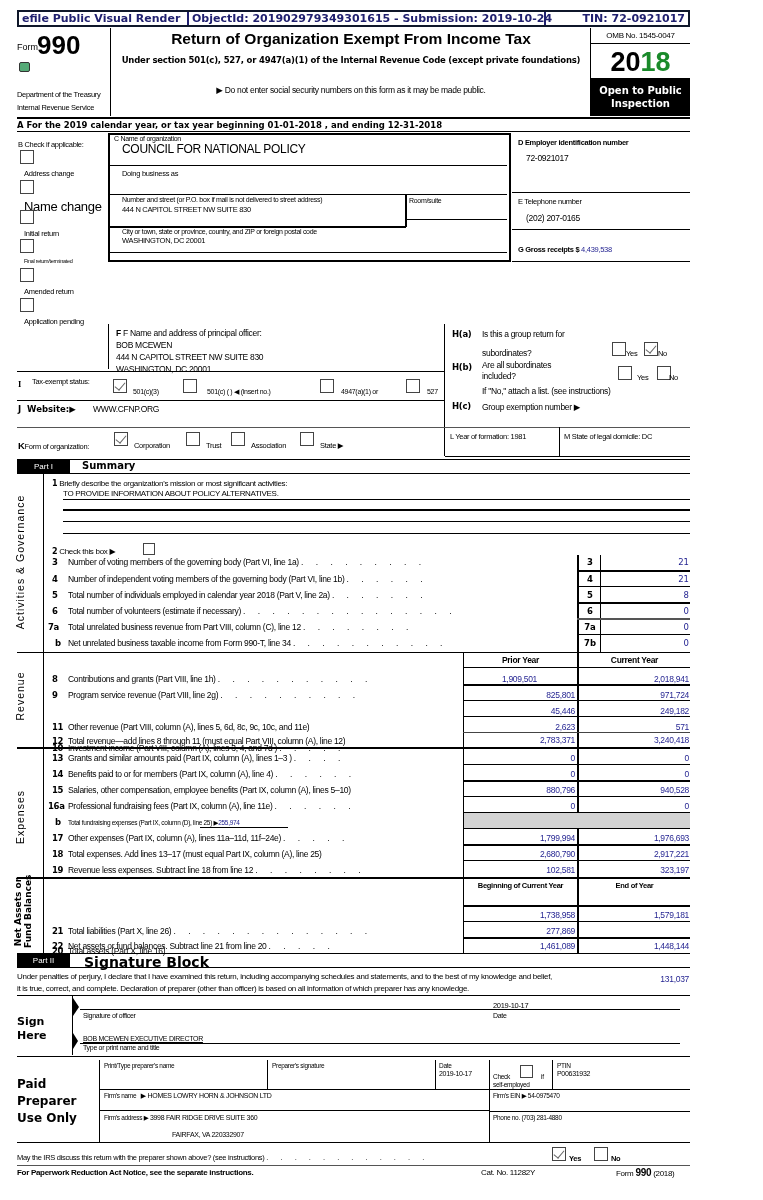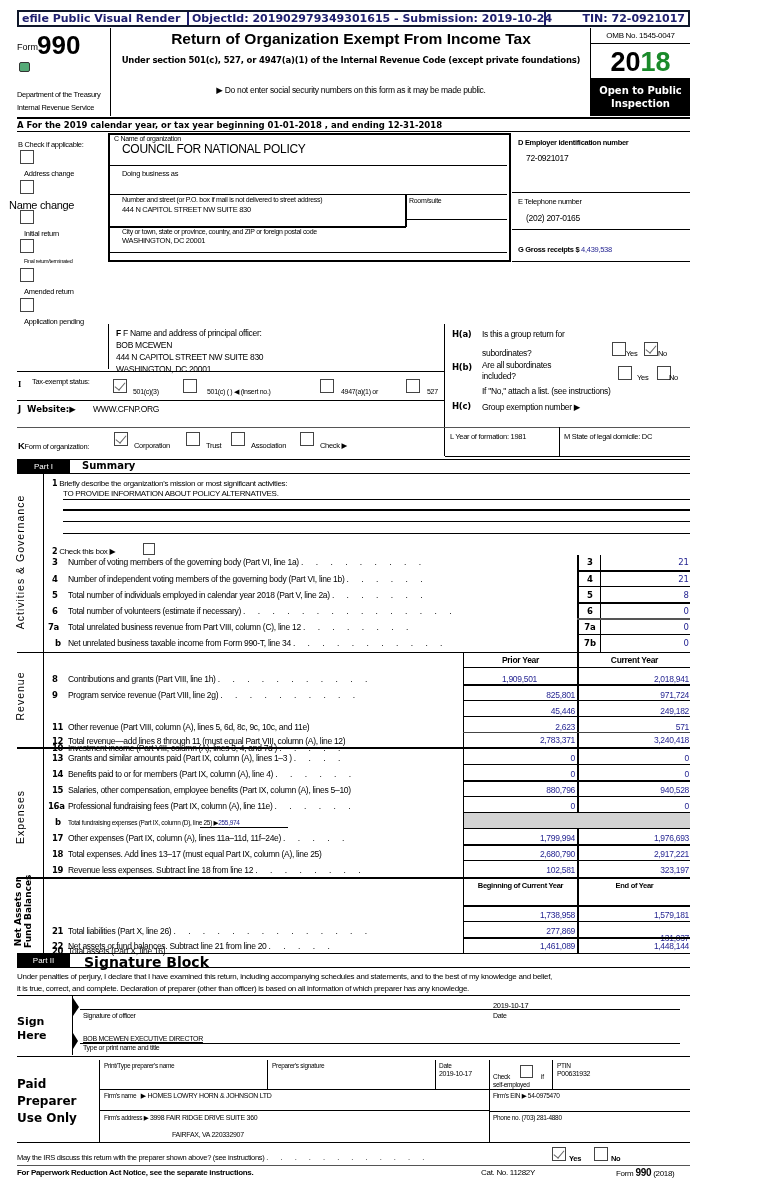--- a/index.html
+++ b/index.html
@@ -64,21 +64,21 @@
 <div class="hline" style="left:17px;top:117px;width:673px;border-top:2px solid #000;"></div>
 
 <div class="abs sans" style="left:17px;top:120px;font-size:8.5px;font-weight:bold;white-space:nowrap;">A   For the 2019 calendar year, or tax year beginning 01-01-2018    , and ending 12-31-2018</div>
 <div class="hline" style="left:17px;top:131px;width:673px;"></div>
 
 <div class="abs">
   <div class="abs cond" style="left:18px;top:140px;font-size:7.5px;white-space:nowrap;">B Check if applicable:</div>
   <div class="cb" style="left:20px;top:150px;"></div>
   <div class="abs cond" style="left:24px;top:169px;font-size:7.5px;white-space:nowrap;">Address change</div>
   <div class="cb" style="left:20px;top:180px;"></div>
-  <div class="abs cond" style="left:9px;top:199px;font-size:11px;white-space:nowrap;text-align:right;">Name change</div>
+  <div class="abs cond" style="left:24px;top:199px;font-size:13px;white-space:nowrap;text-align:right;">Name change</div>
   <div class="cb" style="left:20px;top:210px;"></div>
   <div class="abs cond" style="left:24px;top:229px;font-size:7.5px;white-space:nowrap;">Initial return</div>
   <div class="cb" style="left:20px;top:239px;"></div>
   <div class="abs cond" style="left:24px;top:258px;font-size:5.5px;white-space:nowrap;">Final return/terminated</div>
   <div class="cb" style="left:20px;top:268px;"></div>
   <div class="abs cond" style="left:24px;top:287px;font-size:7.5px;white-space:nowrap;">Amended return</div>
   <div class="cb" style="left:20px;top:298px;"></div>
   <div class="abs cond" style="left:24px;top:317px;font-size:7.5px;white-space:nowrap;">Application pending</div>
 </div>
 
@@ -159,21 +159,21 @@
 
 <div class="hline" style="left:17px;top:427px;width:428px;border-top:1.5px solid #555;"></div>
 <div class="abs cond" style="left:18px;top:440px;font-size:7.5px;white-space:nowrap;"><b style="font-size:9.5px;">K</b><span>Form of organization:</span></div>
 <div class="cb checked" style="left:114px;top:432px;"></div>
 <div class="abs cond" style="left:134px;top:441px;font-size:7.5px;">Corporation</div>
 <div class="cb" style="left:186px;top:432px;"></div>
 <div class="abs cond" style="left:206px;top:441px;font-size:7.5px;">Trust</div>
 <div class="cb" style="left:231px;top:432px;"></div>
 <div class="abs cond" style="left:251px;top:441px;font-size:7.5px;">Association</div>
 <div class="cb" style="left:300px;top:432px;"></div>
-<div class="abs cond" style="left:320px;top:441px;font-size:7.5px;white-space:nowrap;">Check ▶</div>
+<div class="abs cond" style="left:320px;top:441px;font-size:7.5px;white-space:nowrap;">State ▶</div>
 
 <div class="hline" style="left:445px;top:427px;width:245px;border-top:1.5px solid #555;"></div>
 <div class="abs cond" style="left:450px;top:432px;font-size:7.5px;white-space:nowrap;">L Year of formation: 1981</div>
 <div class="vline" style="left:559px;top:427px;height:30px;"></div>
 <div class="abs cond" style="left:564px;top:432px;font-size:7.5px;white-space:nowrap;">M State of legal domicile: DC</div>
 <div class="hline" style="left:445px;top:456px;width:245px;"></div>
 
 <div class="hline" style="left:17px;top:459px;width:673px;"></div>
 <div class="part" style="left:17px;top:460px;width:53px;height:13px;line-height:13px;">Part I</div>
 <div class="abs sans" style="left:82px;top:460px;font-size:10px;font-weight:bold;">Summary</div>
@@ -307,21 +307,21 @@
 <div class="abs cond" style="left:579px;top:881px;width:111px;text-align:center;font-weight:bold;font-size:7.5px;">End of Year</div>
 <div class="hline" style="left:463px;top:905px;width:227px;border-top:2px solid #000;"></div>
 
 <div class="lbl cond" style="left:52px;top:910px;margin-top:36px;"><b class="lnum sans">20</b><span>Total assets (Part X, line 16)</span> <span class="dots">. . . . . . . . . . . . . .</span></div>
 <div class="numcell cond blue" style="left:464px;top:910px;width:111px;">1,738,958</div>
 <div class="numcell cond blue" style="left:579px;top:910px;width:110px;">1,579,181</div>
 <div class="hline" style="left:463px;top:921px;width:227px;"></div>
 
 <div class="lbl cond" style="left:52px;top:926px;"><b class="lnum sans">21</b><span>Total liabilities (Part X, line 26)</span> <span class="dots">. . . . . . . . . . . . . .</span></div>
 <div class="numcell cond blue" style="left:464px;top:926px;width:111px;">277,869</div>
-<div class="numcell cond blue" style="left:579px;top:933px;width:110px;">131,037</div>
+<div class="numcell cond blue" style="left:579px;top:974px;width:110px;">131,037</div>
 <div class="hline" style="left:463px;top:937px;width:227px;border-top:2px solid #000;"></div>
 
 <div class="lbl cond" style="left:52px;top:941px;"><b class="lnum sans">22</b><span>Net assets or fund balances. Subtract line 21 from line 20</span> <span class="dots">. . . . .</span></div>
 <div class="numcell cond blue" style="left:464px;top:941px;width:111px;">1,461,089</div>
 <div class="numcell cond blue" style="left:579px;top:941px;width:110px;">1,448,144</div>
 
 <div class="hline" style="left:17px;top:953px;width:673px;"></div>
 <div class="part" style="left:17px;top:954px;width:53px;height:13px;line-height:13px;">Part II</div>
 <div class="abs sans" style="left:84px;top:954px;font-size:14px;font-weight:bold;">Signature Block</div>
 <div class="hline" style="left:17px;top:967px;width:673px;"></div>

